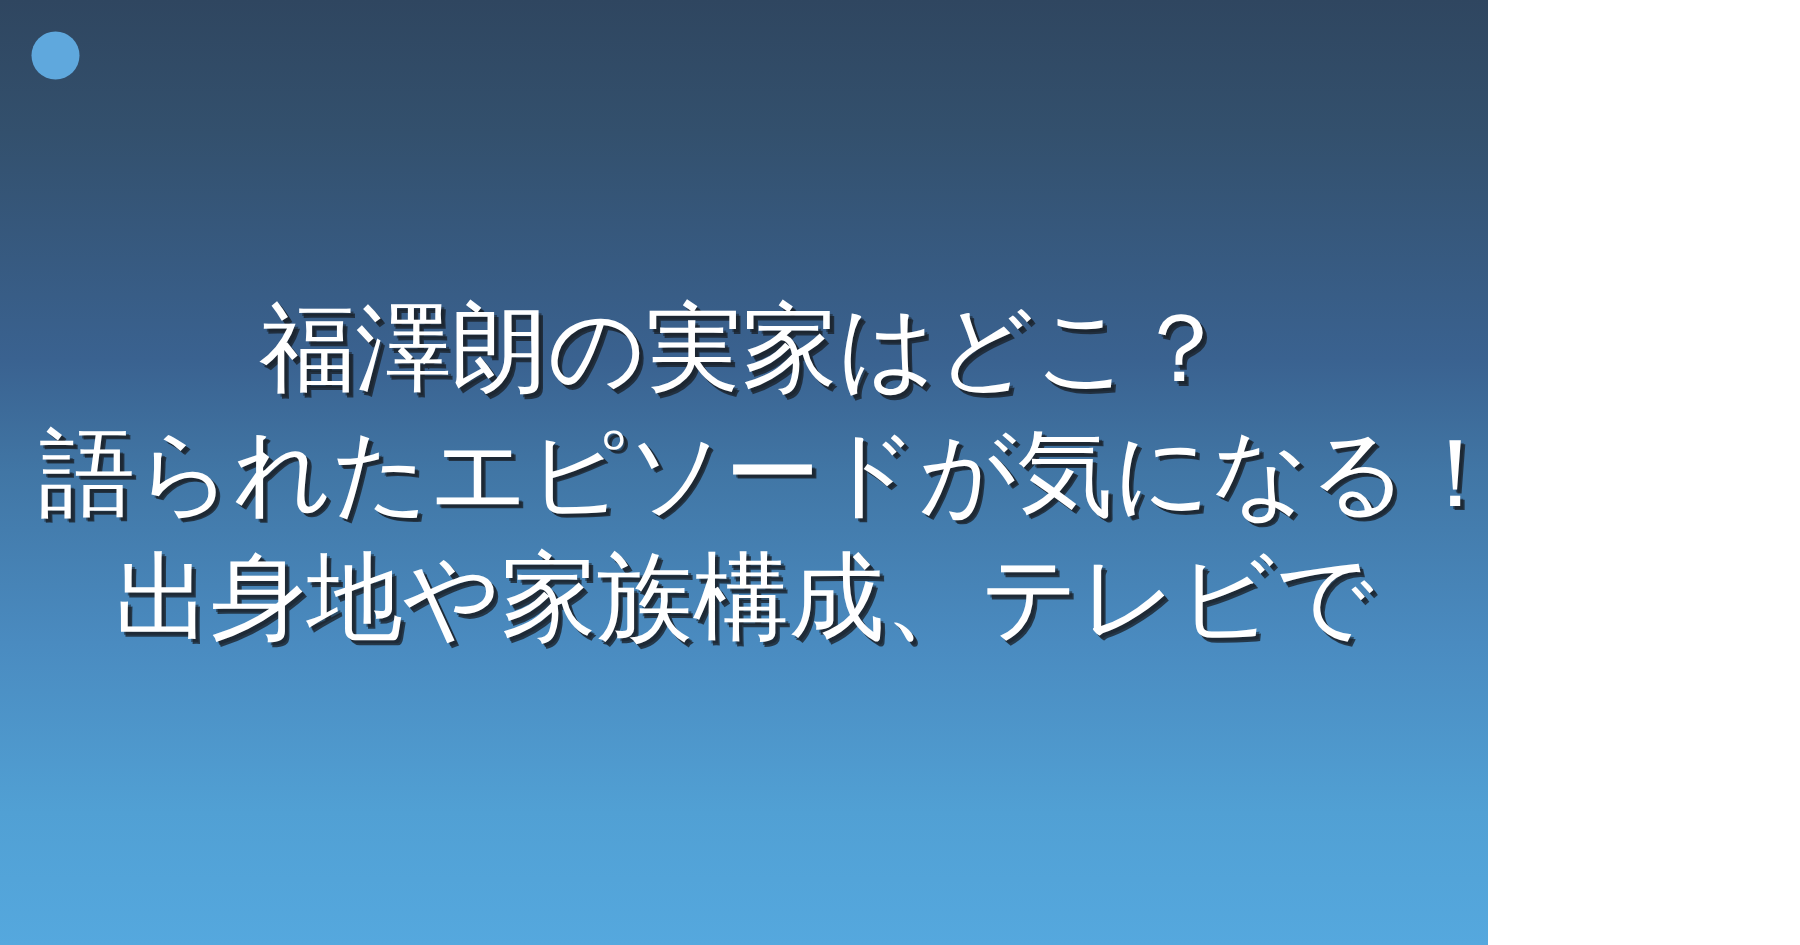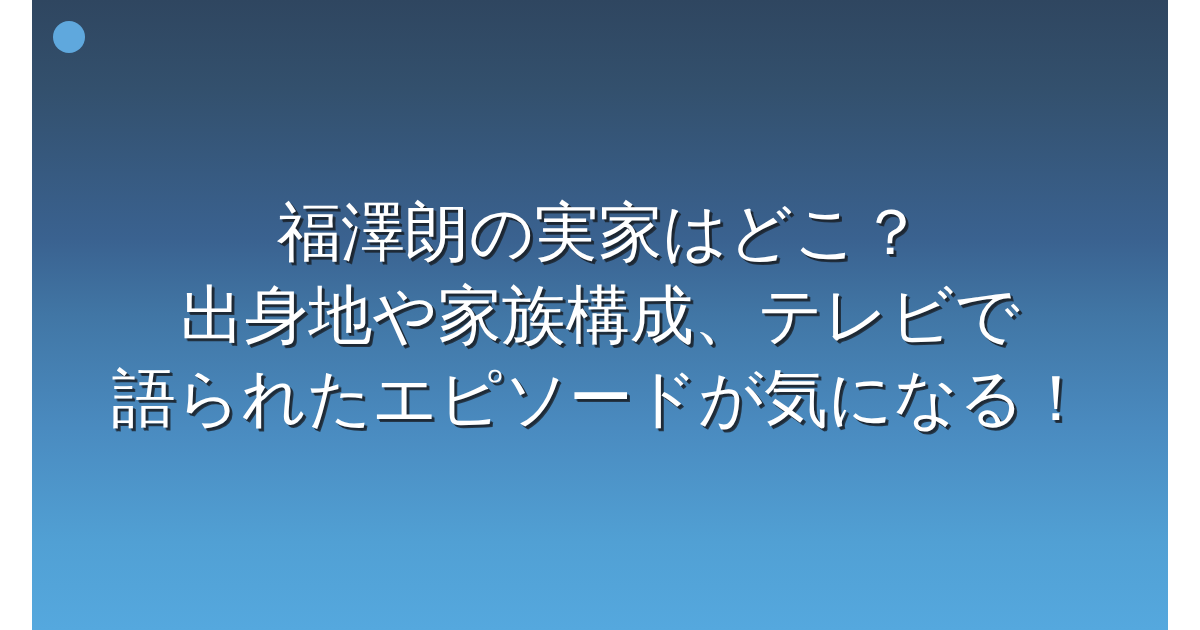--- a/index.html
+++ b/index.html
@@ -9,34 +9,33 @@
   }
   body {
     width: 1200px;
     height: 630px;
     overflow: hidden;
     font-family: "Liberation Sans", "DejaVu Sans", sans-serif;
   }
 
   .og-card {
     position: relative;
-    width: 1136px;
+    width: 992px;
     height: 630px;
     box-sizing: border-box;
     overflow: hidden;
     background: linear-gradient(
         to bottom,
         #2f4660 0%,
         #33506d 14%,
         #3a6290 38%,
         #4176a5 50%,
         #4a8bc0 68%,
         #51a0d4 86%,
         #55a8de 100%);
-    margin-left: 32px;
   }
 
   
   .corner-dot {
     position: absolute;
     left: 21px;
     top: 21px;
     width: 32px;
     height: 32px;
     border-radius: 50%;
@@ -81,18 +80,18 @@
 </head>
 <body>
 
 <div class="og-card">
 
   <span class="corner-dot"></span>
 
   <div class="headline-block">
     <h1 class="headline">
       <span class="line">福澤朗の実家はどこ？</span>
+      <span class="line">語られたエピソードが気になる！</span>
       <span class="line">出身地や家族構成、テレビで</span>
-      <span class="line">語られたエピソードが気になる！</span>
     </h1>
   </div>
 
 </div>
 
 </body></html>

